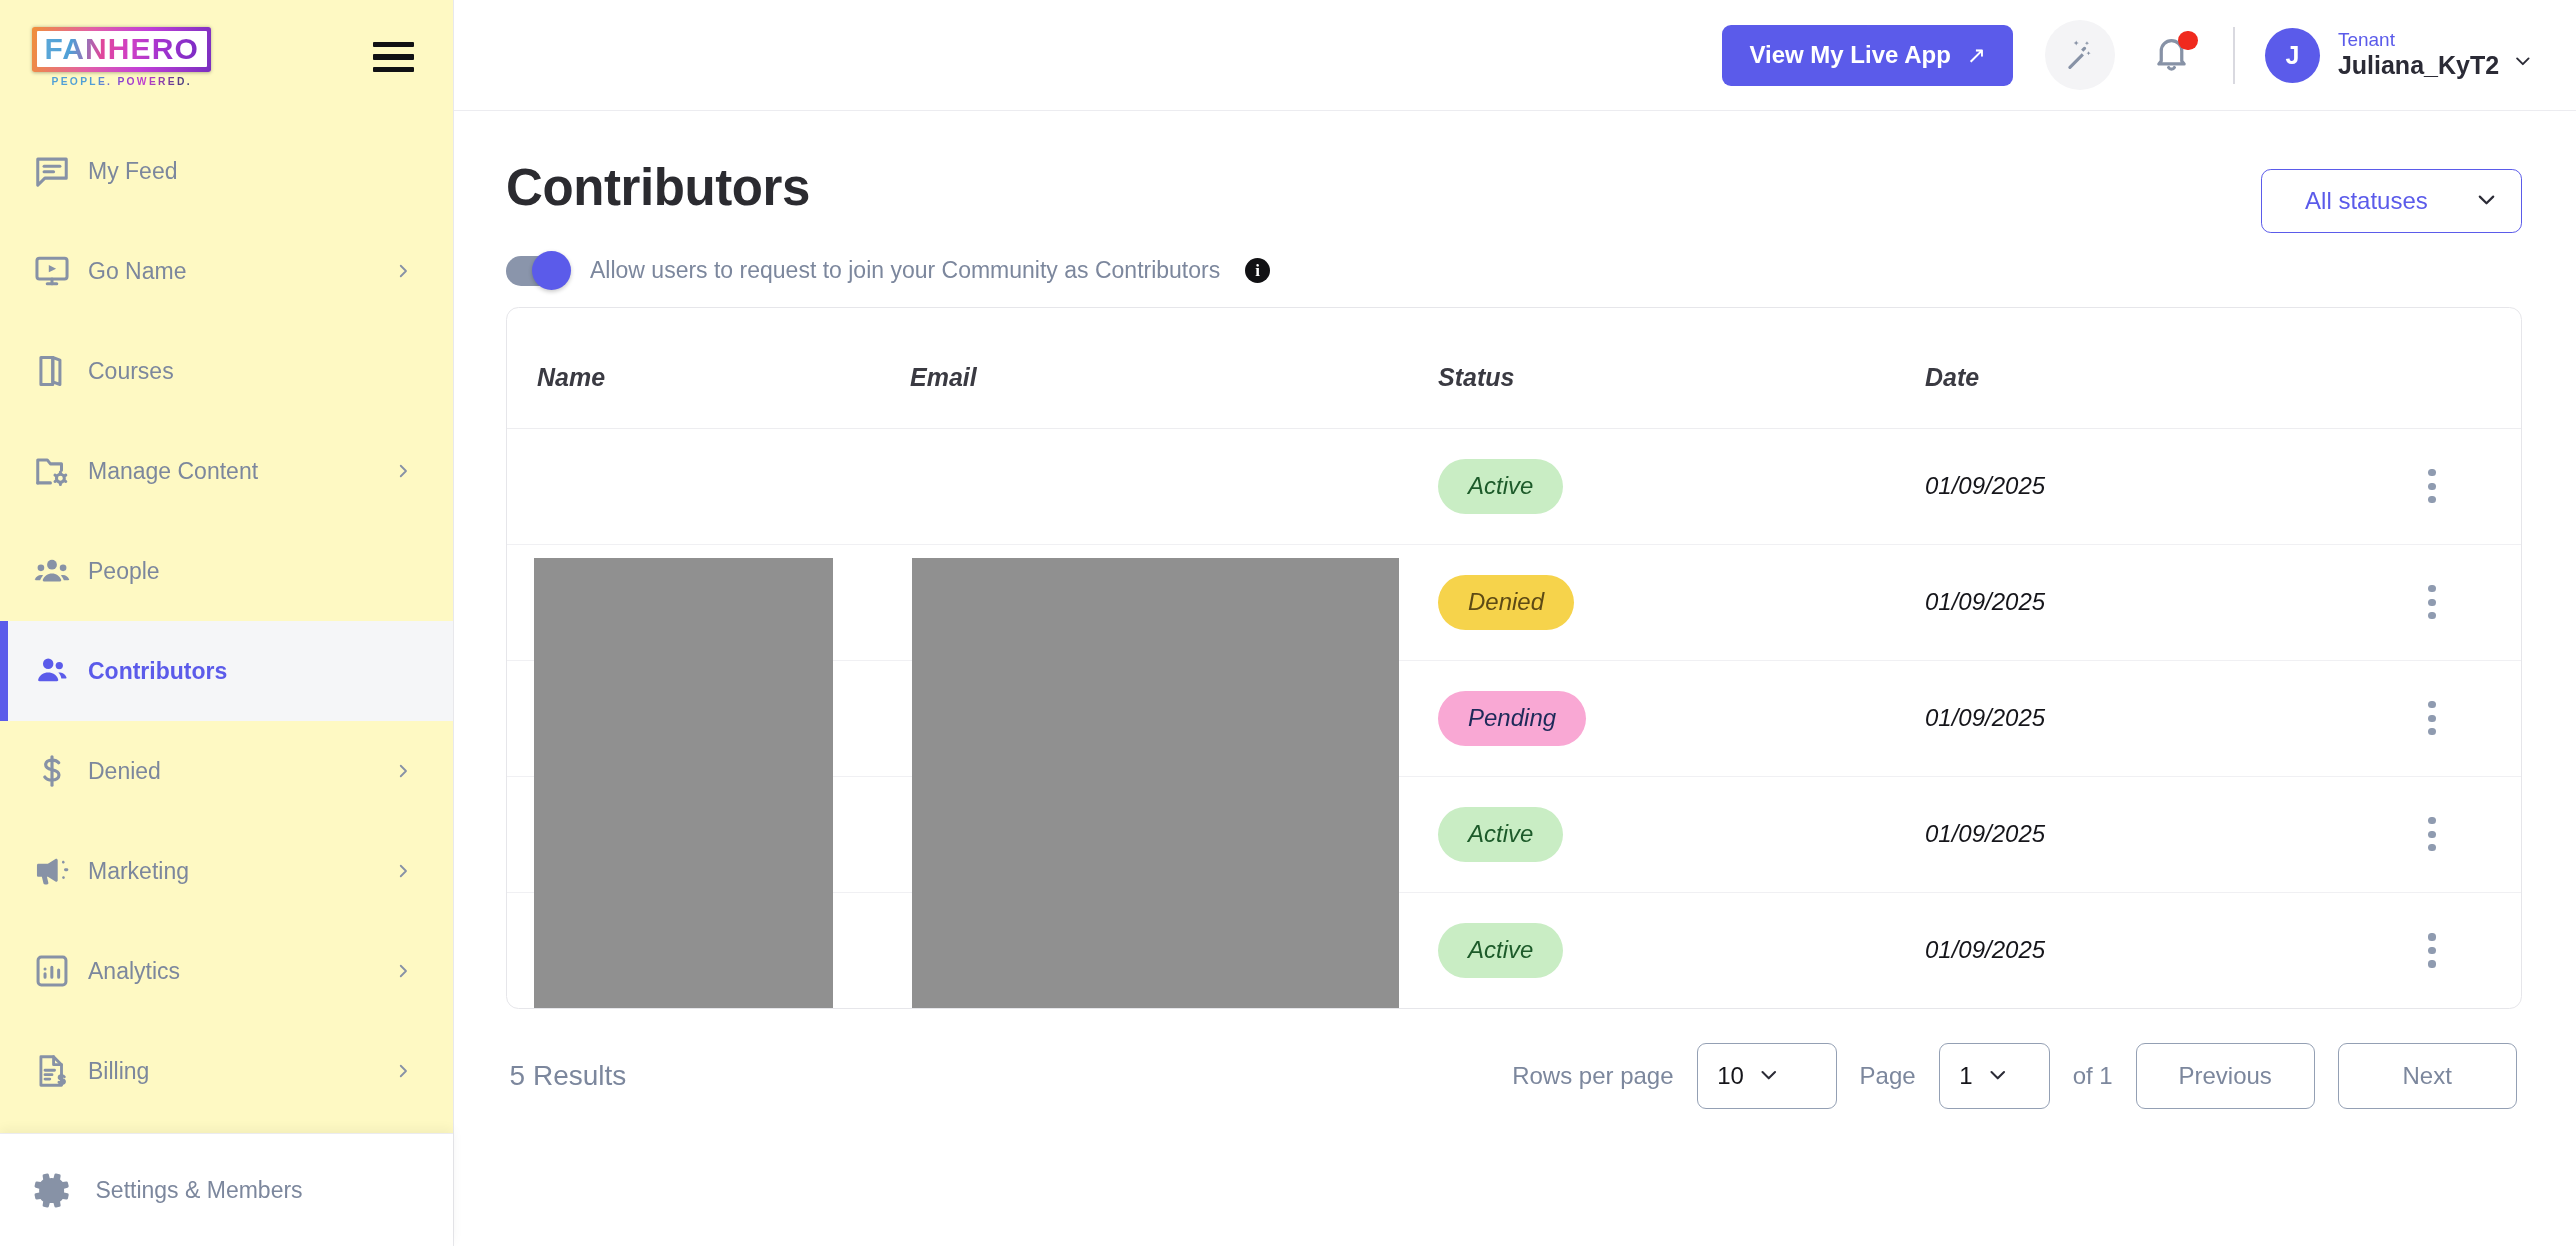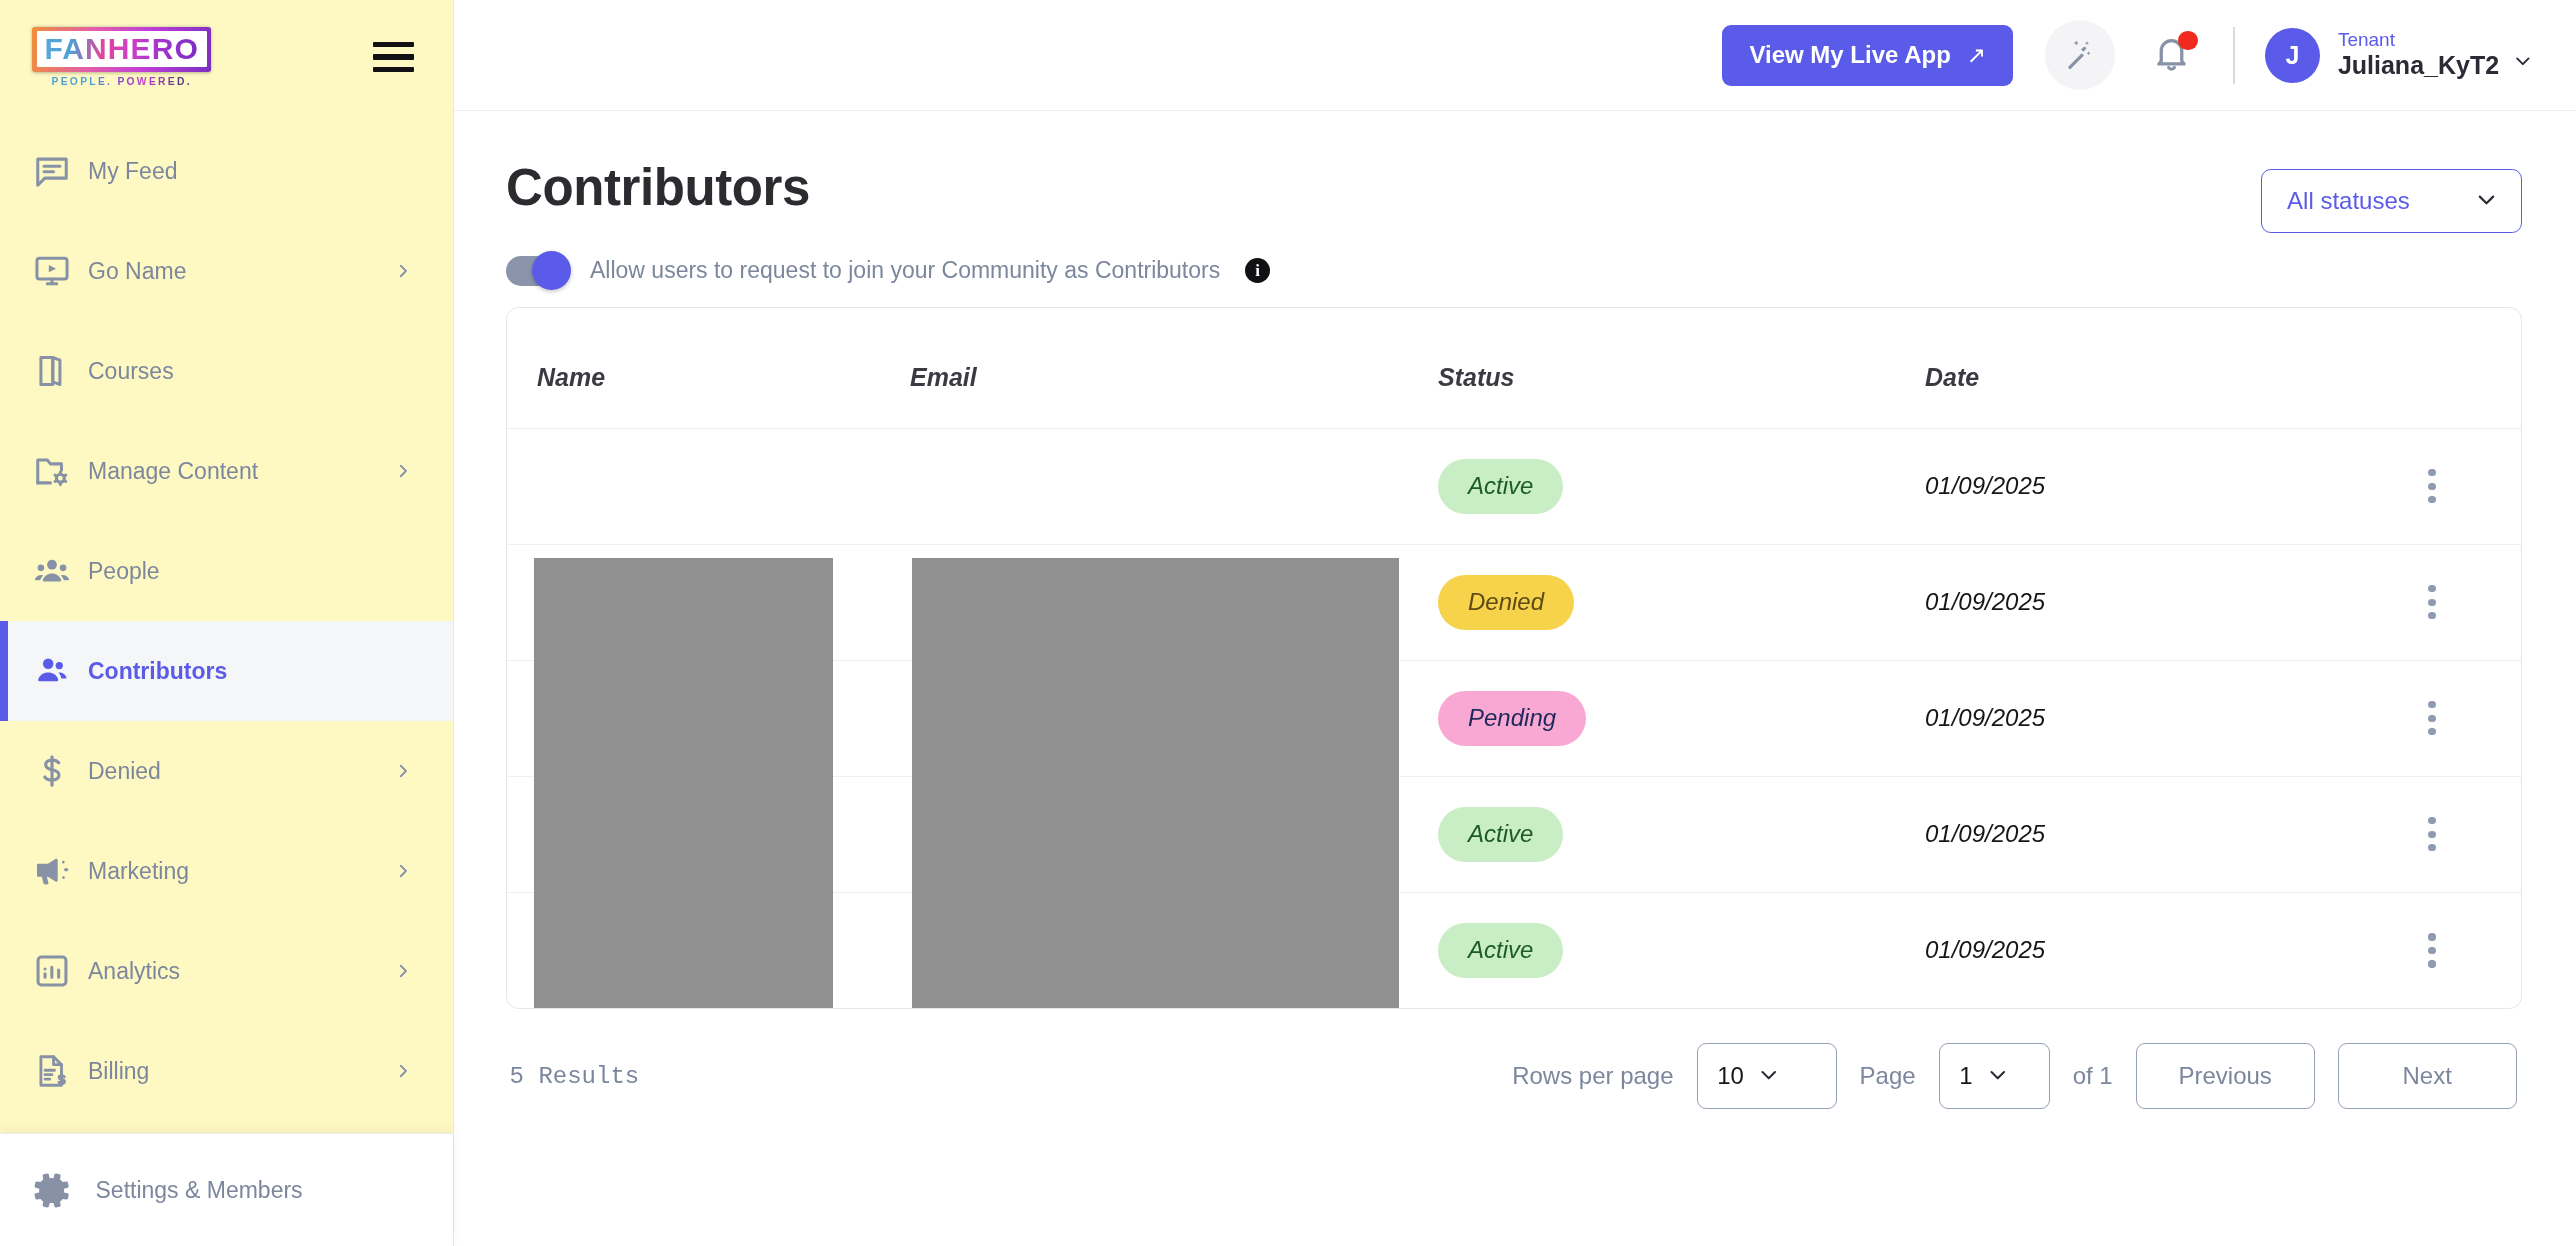--- a/index.html
+++ b/index.html
@@ -143,21 +143,21 @@
   .title-row { display: flex; align-items: flex-start; justify-content: space-between; }
   .page-title { font-size: 51px; font-weight: 700; color: #2b2b30; letter-spacing: -0.4px; }
   .status-select {
     margin-top: 10.7px;
     width: 261px; height: 64px;
     border: 1.8px solid #5b5bea; border-radius: 9.8px;
     background: #fff; cursor: pointer;
     display: flex; align-items: center; justify-content: space-between;
     padding: 0 23px 0 25px;
   }
-  .status-select .sv { font-size: 24px; color: #5b5bea; }
+  .status-select .sv { font-size: 24px; color: #5b5bea; margin-left: 18px; }
   .status-select svg { width: 23px; height: 23px; }
 
   .toggle-row { display: flex; align-items: center; gap: 25px; margin-top: 23px; }
   .switch {
     width: 59px; height: 30px; border-radius: 16px;
     background: #8a95ab; position: relative; cursor: pointer;
     flex: 0 0 59px;
   }
   .switch .knob {
     position: absolute; top: -4.5px; right: -6.3px;
@@ -207,21 +207,21 @@
   .kebab i { width: 7.2px; height: 7.2px; border-radius: 50%; background: #8f9bb0; display: block; }
 
   .redact { position: absolute; background: #909090; }
   #redact-name  { left: 27px;  top: 250px; width: 299px; height: 537px; }
   #redact-email { left: 405px; top: 250px; width: 487px; height: 537px; }
 
   .pager {
     display: flex; align-items: center;
     padding: 34px 5.4px 0 3.6px; gap: 0;
   }
-  .results { font-size: 24px; color: #7c879d; font-family: Liberation Mono, monospace; }
+  .results { font-size: 28px; color: #7c879d; }
   .pager-right { margin-left: auto; display: flex; align-items: center; gap: 23px; }
   .pg-lbl { font-size: 24px; color: #7c879d; }
   .mini-select {
     height: 66px; border: 1.8px solid #94a0b4; border-radius: 9px;
     background: #fff; display: flex; align-items: center; gap: 14.3px;
     padding: 0 16px 0 19.7px; cursor: pointer;
   }
   .mini-select .mv { font-size: 24px; color: #15151a; }
   .mini-select svg { width: 21.5px; height: 21.5px; }
   #rows-select { width: 140px; }

